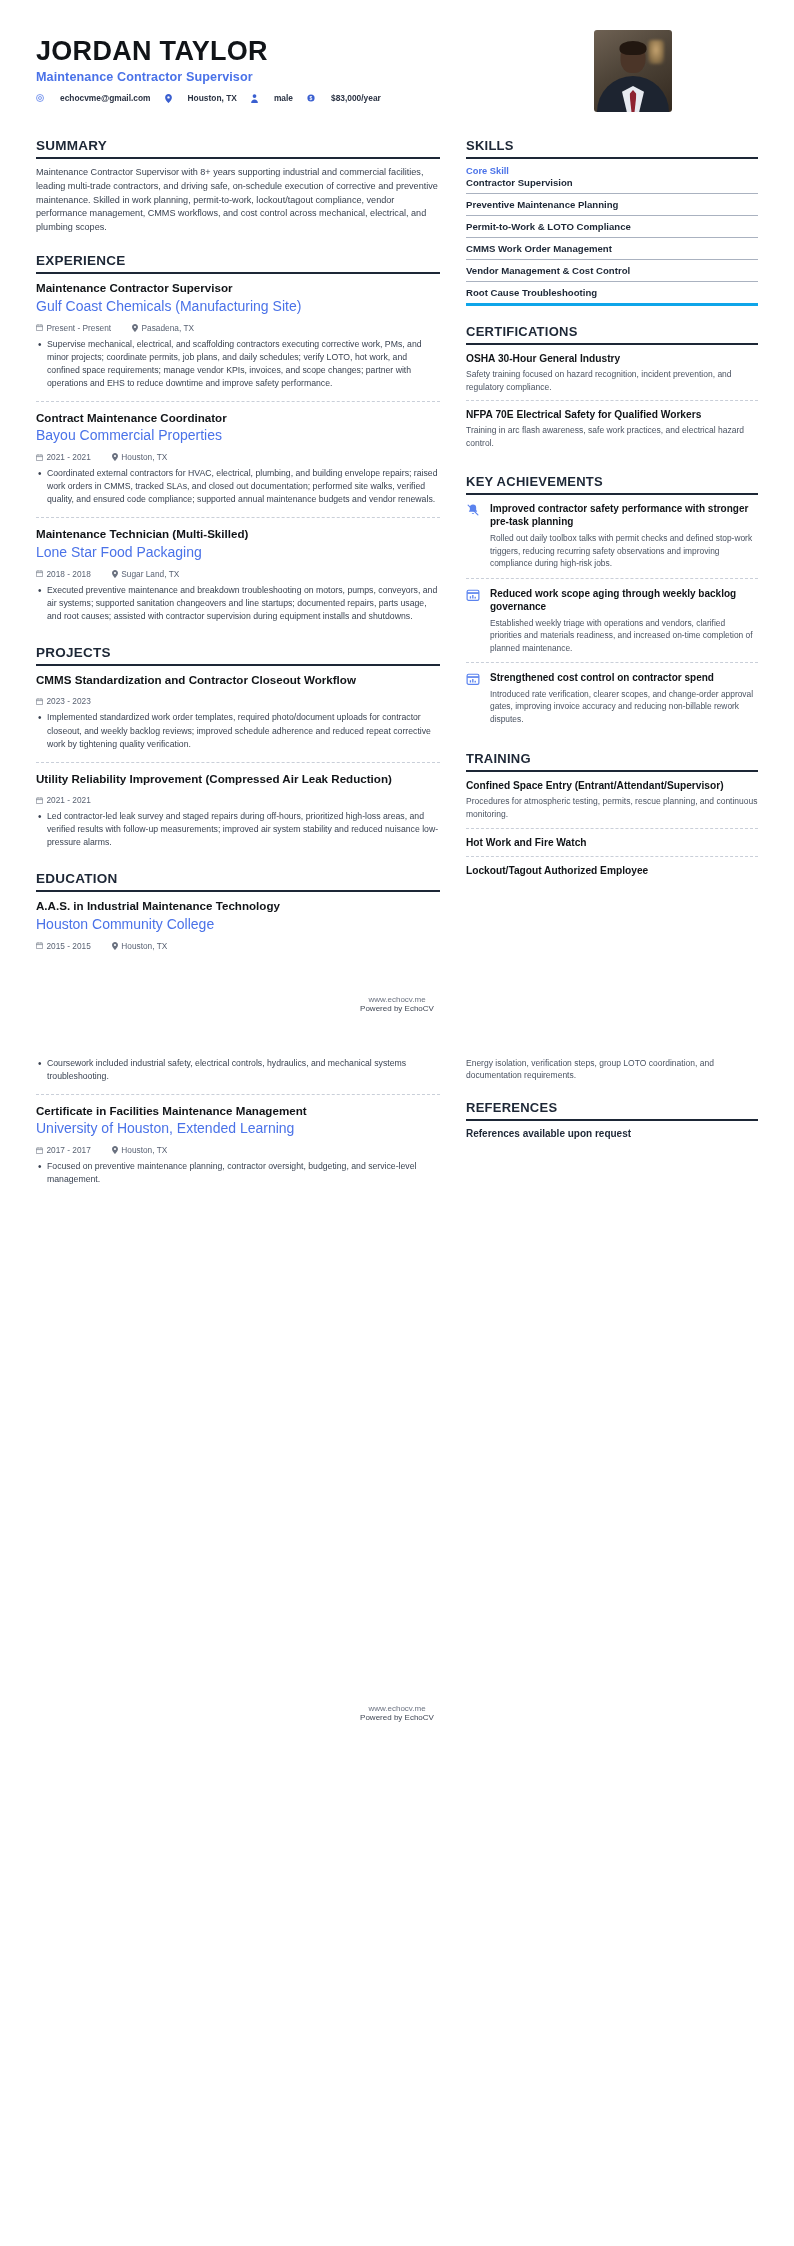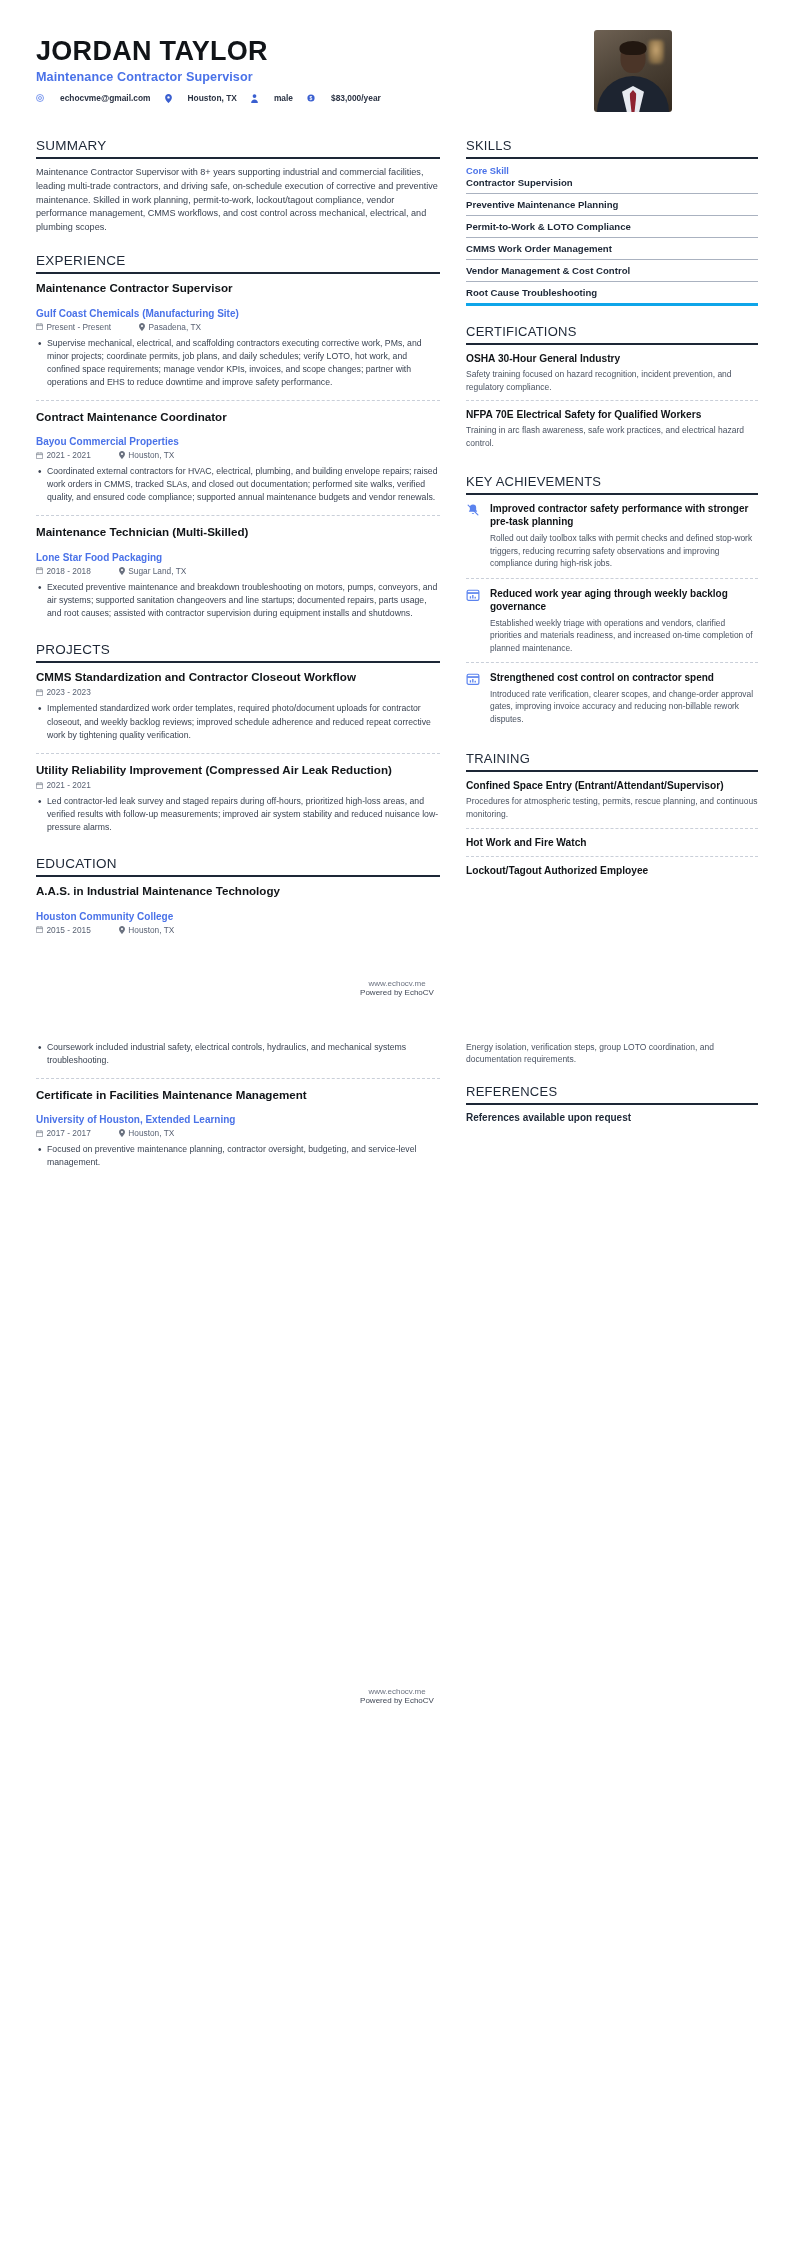--- a/index.html
+++ b/index.html
@@ -97,21 +97,21 @@
   }
 
   
   .cols { display: flex; gap: 26px; align-items: flex-start; }
   .col-left { width: 404px; flex: 0 0 404px; }
   .col-right { width: 292px; flex: 0 0 292px; }
 
   .section { margin-bottom: 18px; }
   .section-title {
     font-size: 13.5px;
-    font-weight: normal;
+    font-weight: bold;
     letter-spacing: .25px;
     color: #1d2736;
     padding-bottom: 4px;
     border-bottom: 2.2px solid #1d2736;
     margin-bottom: 7px;
   }
   .section-title.rt { font-size: 13px; }
 
   .body-text {
     font-size: 9.1px;
@@ -122,29 +122,29 @@
   
   .entry { padding-bottom: 9px; margin-bottom: 9px; border-bottom: 1px dashed #c9cfd9; }
   .entry:last-child { border-bottom: none; margin-bottom: 0; padding-bottom: 2px; }
   .entry-title {
     font-size: 11.6px;
     font-weight: bold;
     color: #111418;
     line-height: 1.25;
   }
   .entry-org {
-    font-size: 10px;
-    font-weight: bold;
+    font-size: 14px;
+    font-weight: normal;
     color: #4a72e8;
-    margin-top: 12px;
+    margin-top: 2px;
   }
   .entry-meta {
     display: flex;
-    gap: 28px;
-    margin-top: 3px;
+    gap: 21px;
+    margin-top: 9px;
     font-size: 8.3px;
     color: #5a6374;
     align-items: flex-start;
   }
   .meta-item { display: flex; align-items: center; gap: 3.5px; }
   .bullets { margin-top: 5px; list-style: none; }
   .bullets li {
     position: relative;
     padding-left: 11px;
     font-size: 8.7px;
@@ -463,21 +463,21 @@
           <div class="ach-icon">
             <svg width="14" height="14" viewBox="0 0 20 20">
                 <rect x="1.6" y="3.2" width="16.8" height="14.4" rx="2" fill="none" stroke="#5b83ee" stroke-width="1.7"></rect>
                 <path d="M1.6 7.2h16.8" stroke="#5b83ee" stroke-width="2.4"></path>
                 <rect x="5.4" y="11.8" width="1.9" height="3.2" fill="#5b83ee"></rect>
                 <rect x="8.8" y="10" width="1.9" height="5" fill="#5b83ee"></rect>
                 <rect x="12.2" y="12.6" width="1.9" height="2.4" fill="#5b83ee"></rect>
               </svg>
           </div>
           <div class="ach-body">
-            <div class="ach-title">Reduced work year aging through weekly backlog governance</div>
+            <div class="ach-title">Reduced work scope aging through weekly backlog governance</div>
             <div class="ach-desc">Established weekly triage with operations and vendors, clarified priorities and materials readiness, and increased on-time completion of planned maintenance.</div>
           </div>
         </div>
 
         <div class="ach">
           <div class="ach-icon">
             <svg width="14" height="14" viewBox="0 0 20 20">
                 <rect x="1.6" y="3.2" width="16.8" height="14.4" rx="2" fill="none" stroke="#5b83ee" stroke-width="1.7"></rect>
                 <path d="M1.6 7.2h16.8" stroke="#5b83ee" stroke-width="2.4"></path>
                 <rect x="5.4" y="11.8" width="1.9" height="3.2" fill="#5b83ee"></rect>

